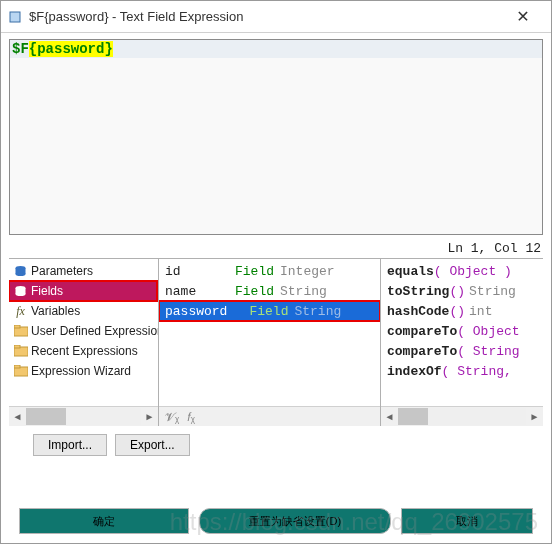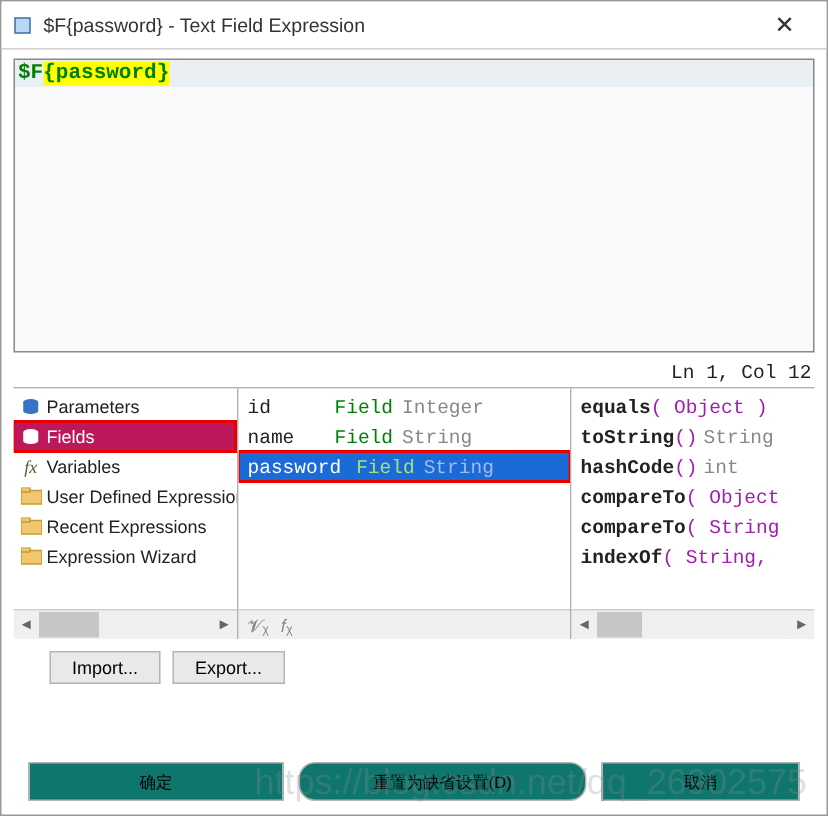--- a/index.html
+++ b/index.html
@@ -111,21 +111,21 @@
     display:flex;
     align-items:center;
     height:20px;
     padding-left:6px;
     font-family:"Consolas","Courier New",monospace;
     font-size:13px;
     white-space:nowrap;
     overflow:hidden;
   }
   .field-row .fname { color:#222; min-width:48px; }
-  .field-row .fkw { color:#008000; margin-left:10px;text-align:center; }
+  .field-row .fkw { color:#008000; margin-left:22px;text-align:center; }
   .field-row .ftype { color:#888; margin-left:6px; }
   .field-row.selected { background:#1a6bd8; }
   .field-row.selected .fname { color:#fff; }
   .field-row.selected .fkw { color:#a8e07a; }
   .field-row.selected .ftype { color:#9fbde6; }
   .field-row.hlbox { outline:2px solid #e80000; outline-offset:-1px; }
 
   .method-row {
     height:20px;
     padding-left:6px;

